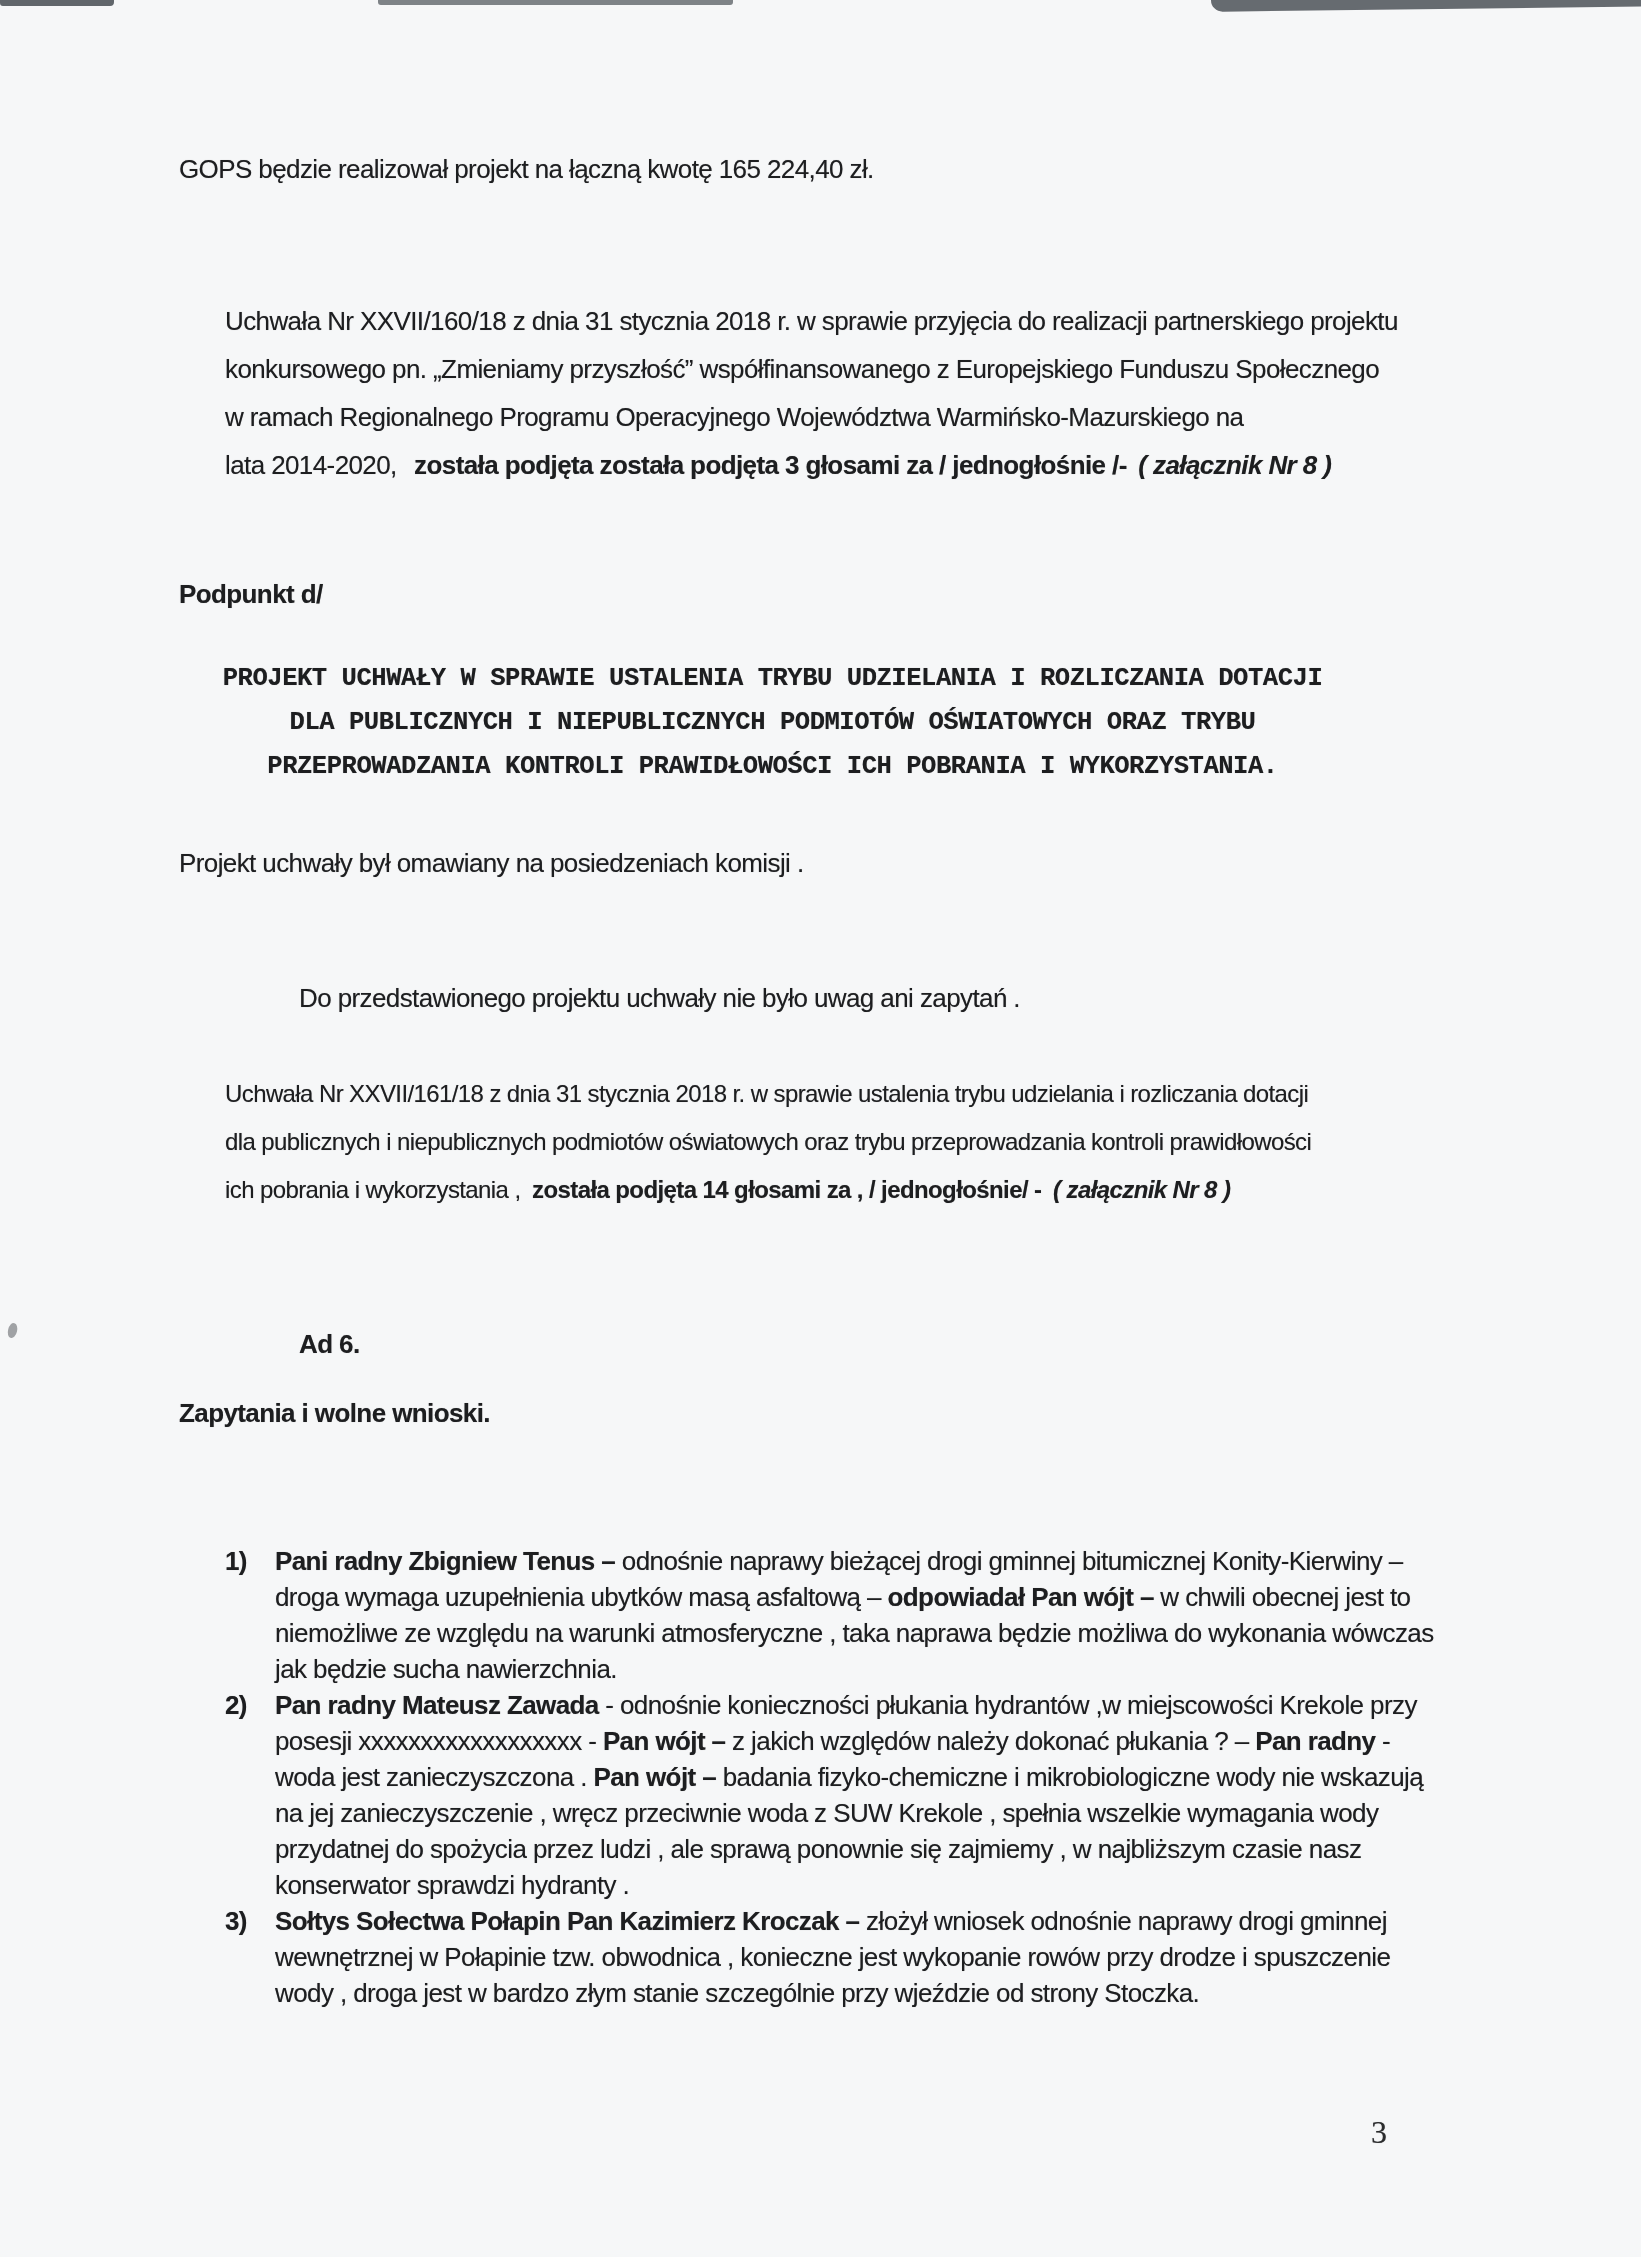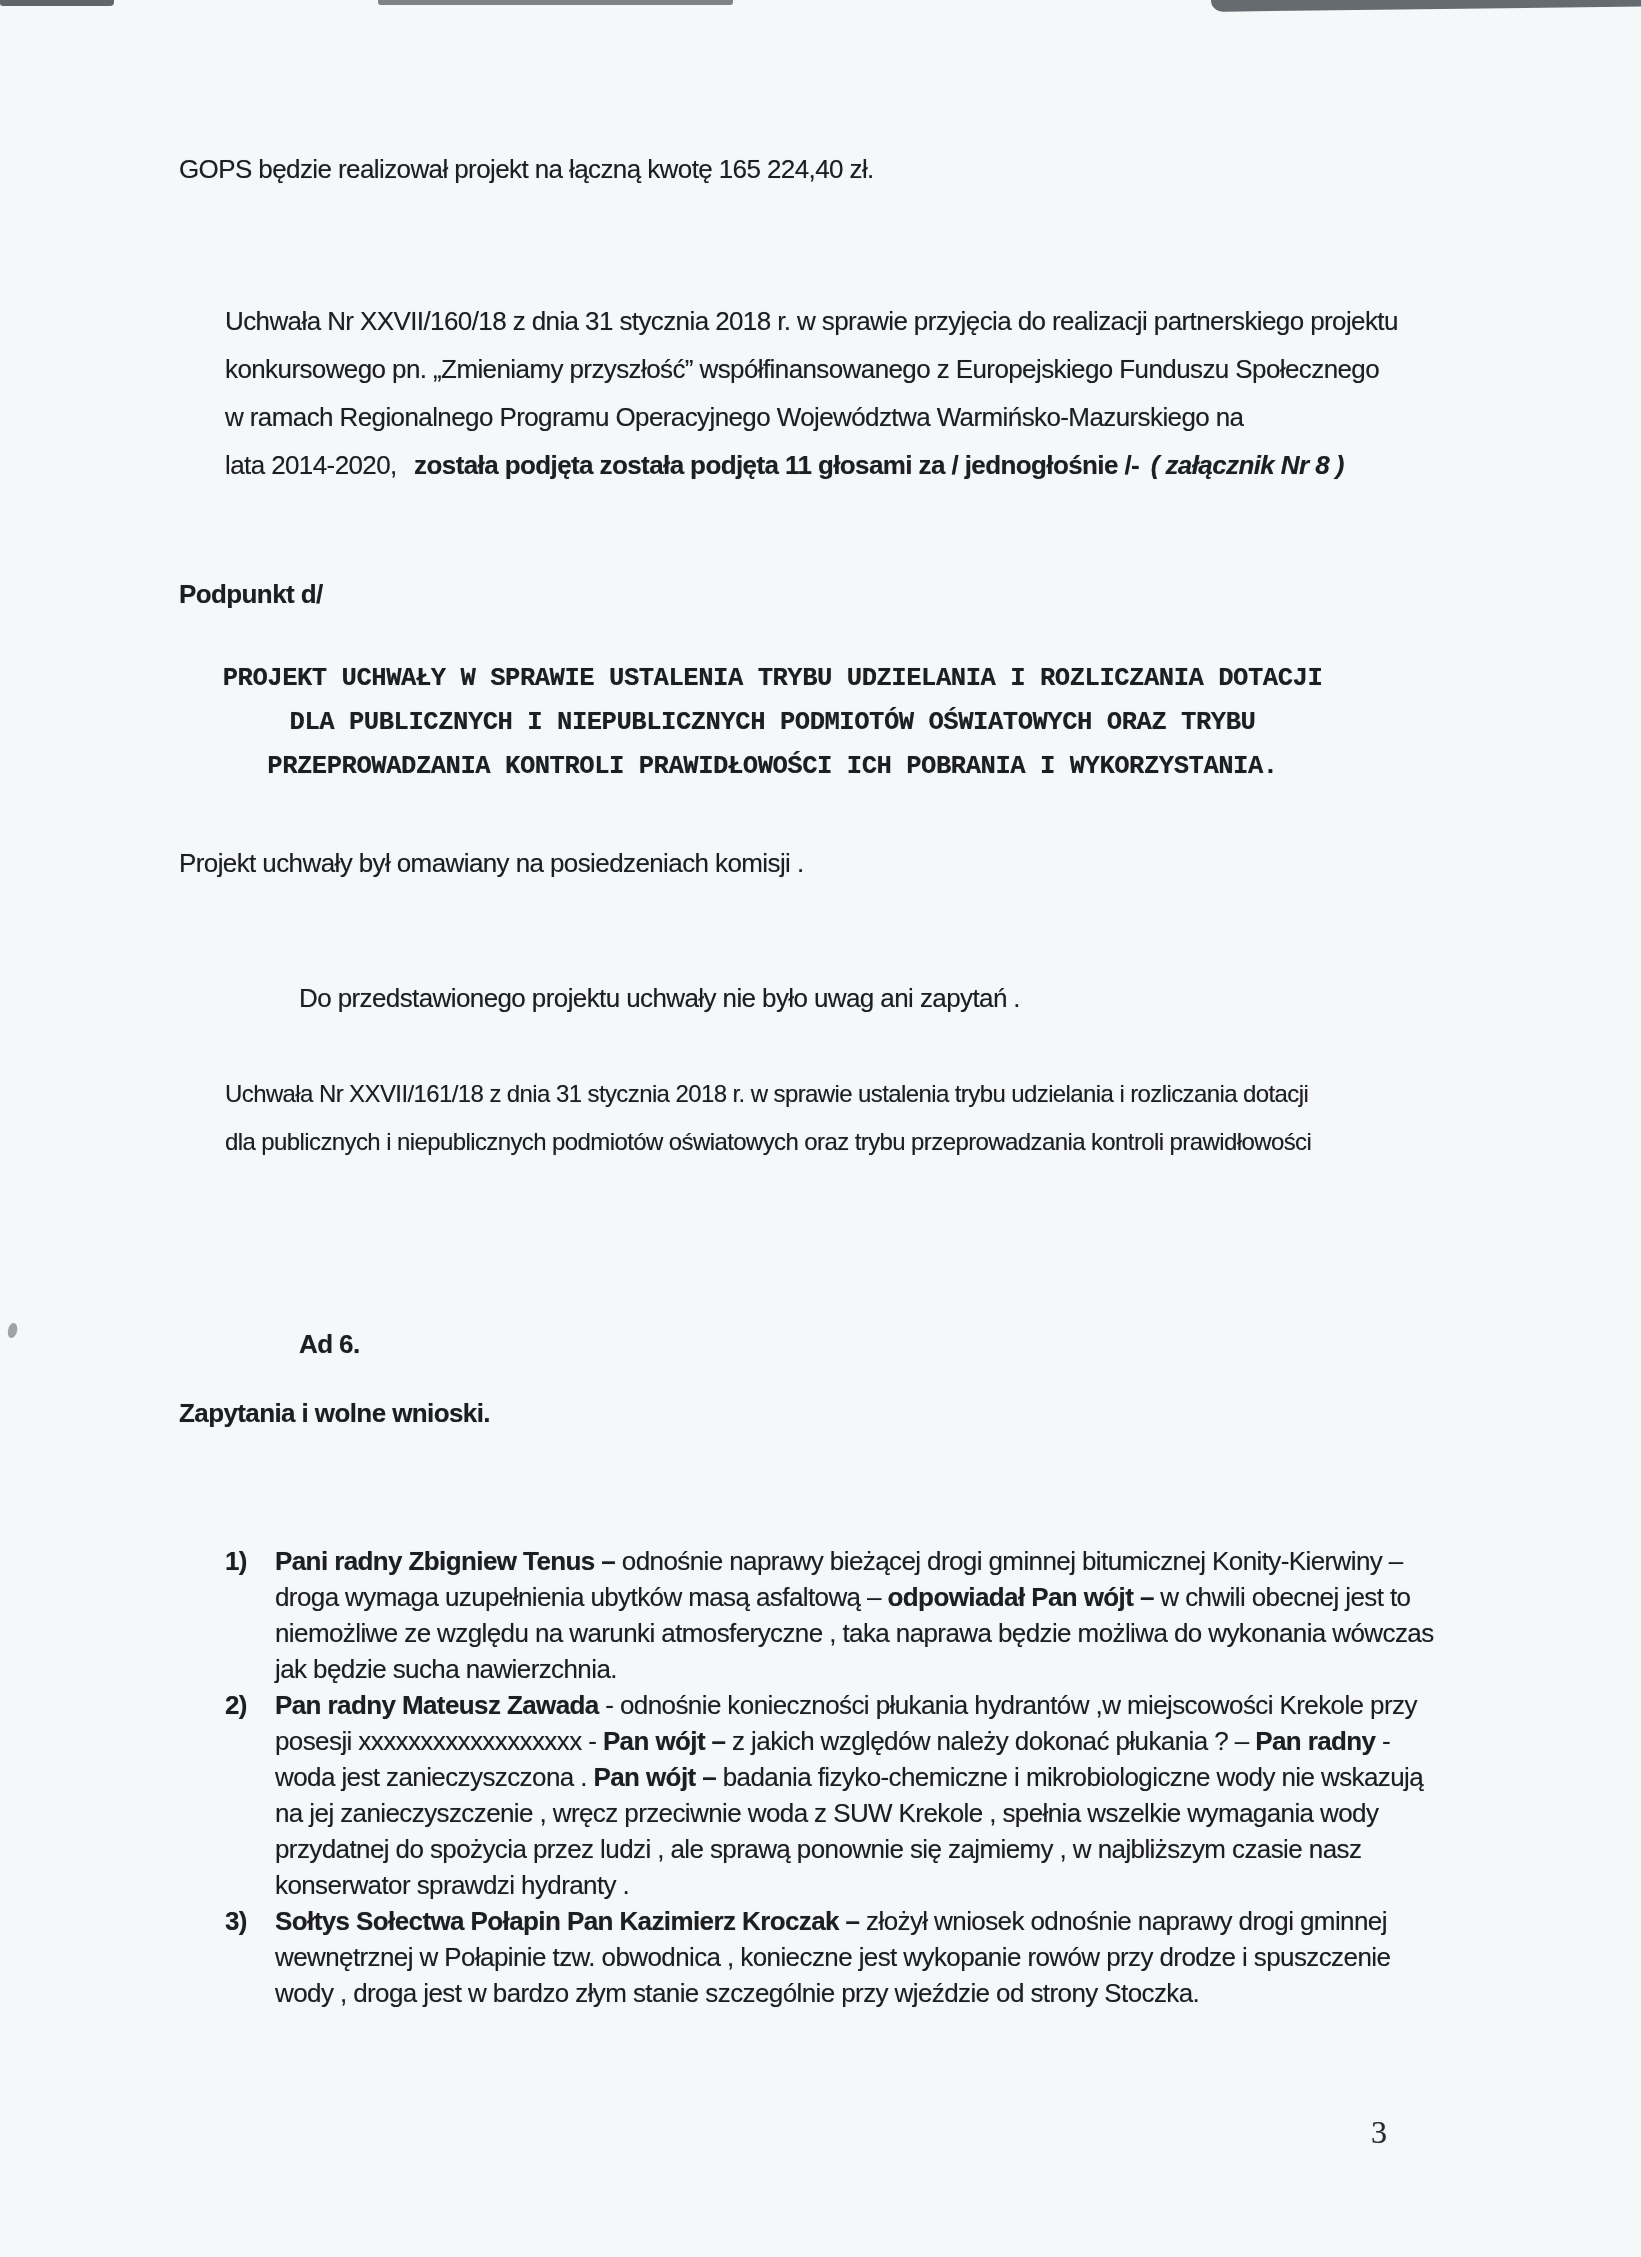--- a/index.html
+++ b/index.html
@@ -73,39 +73,42 @@
   <div class="smudge tr"></div>
   <div class="smudge lm"></div>
 
   <div class="abs t" style="left:179px; top:154px;">GOPS będzie realizował projekt na łączną kwotę 165 224,40 zł.</div>
 
   <div class="abs res" style="left:225px; top:297px; font-size:26px; letter-spacing:-0.6px;">
     <div class="rline">Uchwała Nr XXVII/160/18 z dnia 31 stycznia 2018 r. w sprawie przyjęcia do realizacji partnerskiego projektu</div>
     <div class="rline">konkursowego pn. „Zmieniamy przyszłość” współfinansowanego z Europejskiego Funduszu Społecznego</div>
     <div class="rline">w ramach Regionalnego Programu Operacyjnego Województwa Warmińsko-Mazurskiego na</div>
     <div class="rline">
-      <span>lata 2014-2020,</span><span class="b gap1">została podjęta została podjęta 11 głosami za / jednogłośnie /-</span><span class="b i gap2">( załącznik Nr 8 )</span>
+      <span>lata 2014-2020,</span><span class="b gap1">została podjęta została podjęta 3 głosami za / jednogłośnie /-</span><span class="b i gap2">( załącznik Nr 8 )</span>
     </div>
   </div>
 
   <div class="abs t b" style="left:179px; top:579px;">Podpunkt d/</div>
 
   <div class="abs heading">
     <div>PROJEKT UCHWAŁY W SPRAWIE USTALENIA TRYBU UDZIELANIA I ROZLICZANIA DOTACJI</div>
     <div>DLA PUBLICZNYCH I NIEPUBLICZNYCH PODMIOTÓW OŚWIATOWYCH ORAZ TRYBU</div>
     <div>PRZEPROWADZANIA KONTROLI PRAWIDŁOWOŚCI ICH POBRANIA I WYKORZYSTANIA.</div>
   </div>
 
   <div class="abs t" style="left:179px; top:848px;">Projekt uchwały był omawiany na posiedzeniach komisji .</div>
 
   <div class="abs t" style="left:299px; top:983px;">Do przedstawionego projektu uchwały nie było uwag ani zapytań .</div>
 
   <div class="abs res" style="left:225px; top:1070px; font-size:24px; letter-spacing:-0.6px;">
     <div class="rline">Uchwała Nr XXVII/161/18 z dnia 31 stycznia 2018 r. w sprawie ustalenia trybu udzielania i rozliczania dotacji</div>
     <div class="rline">dla publicznych i niepublicznych podmiotów oświatowych oraz trybu przeprowadzania kontroli prawidłowości</div>
+    <div class="rline">
+      <span>ich pobrania i wykorzystania ,</span><span class="b gap2">została podjęta 14 głosami za , / jednogłośnie/ -</span><span class="b i gap2">( załącznik Nr 8 )</span>
+    </div>
   </div>
 
   <div class="abs t b" style="left:299px; top:1329px;">Ad 6.</div>
 
   <div class="abs t b" style="left:179px; top:1398px;">Zapytania i wolne wnioski.</div>
 
 
   <div class="abs requests">
 
     <div class="item">

